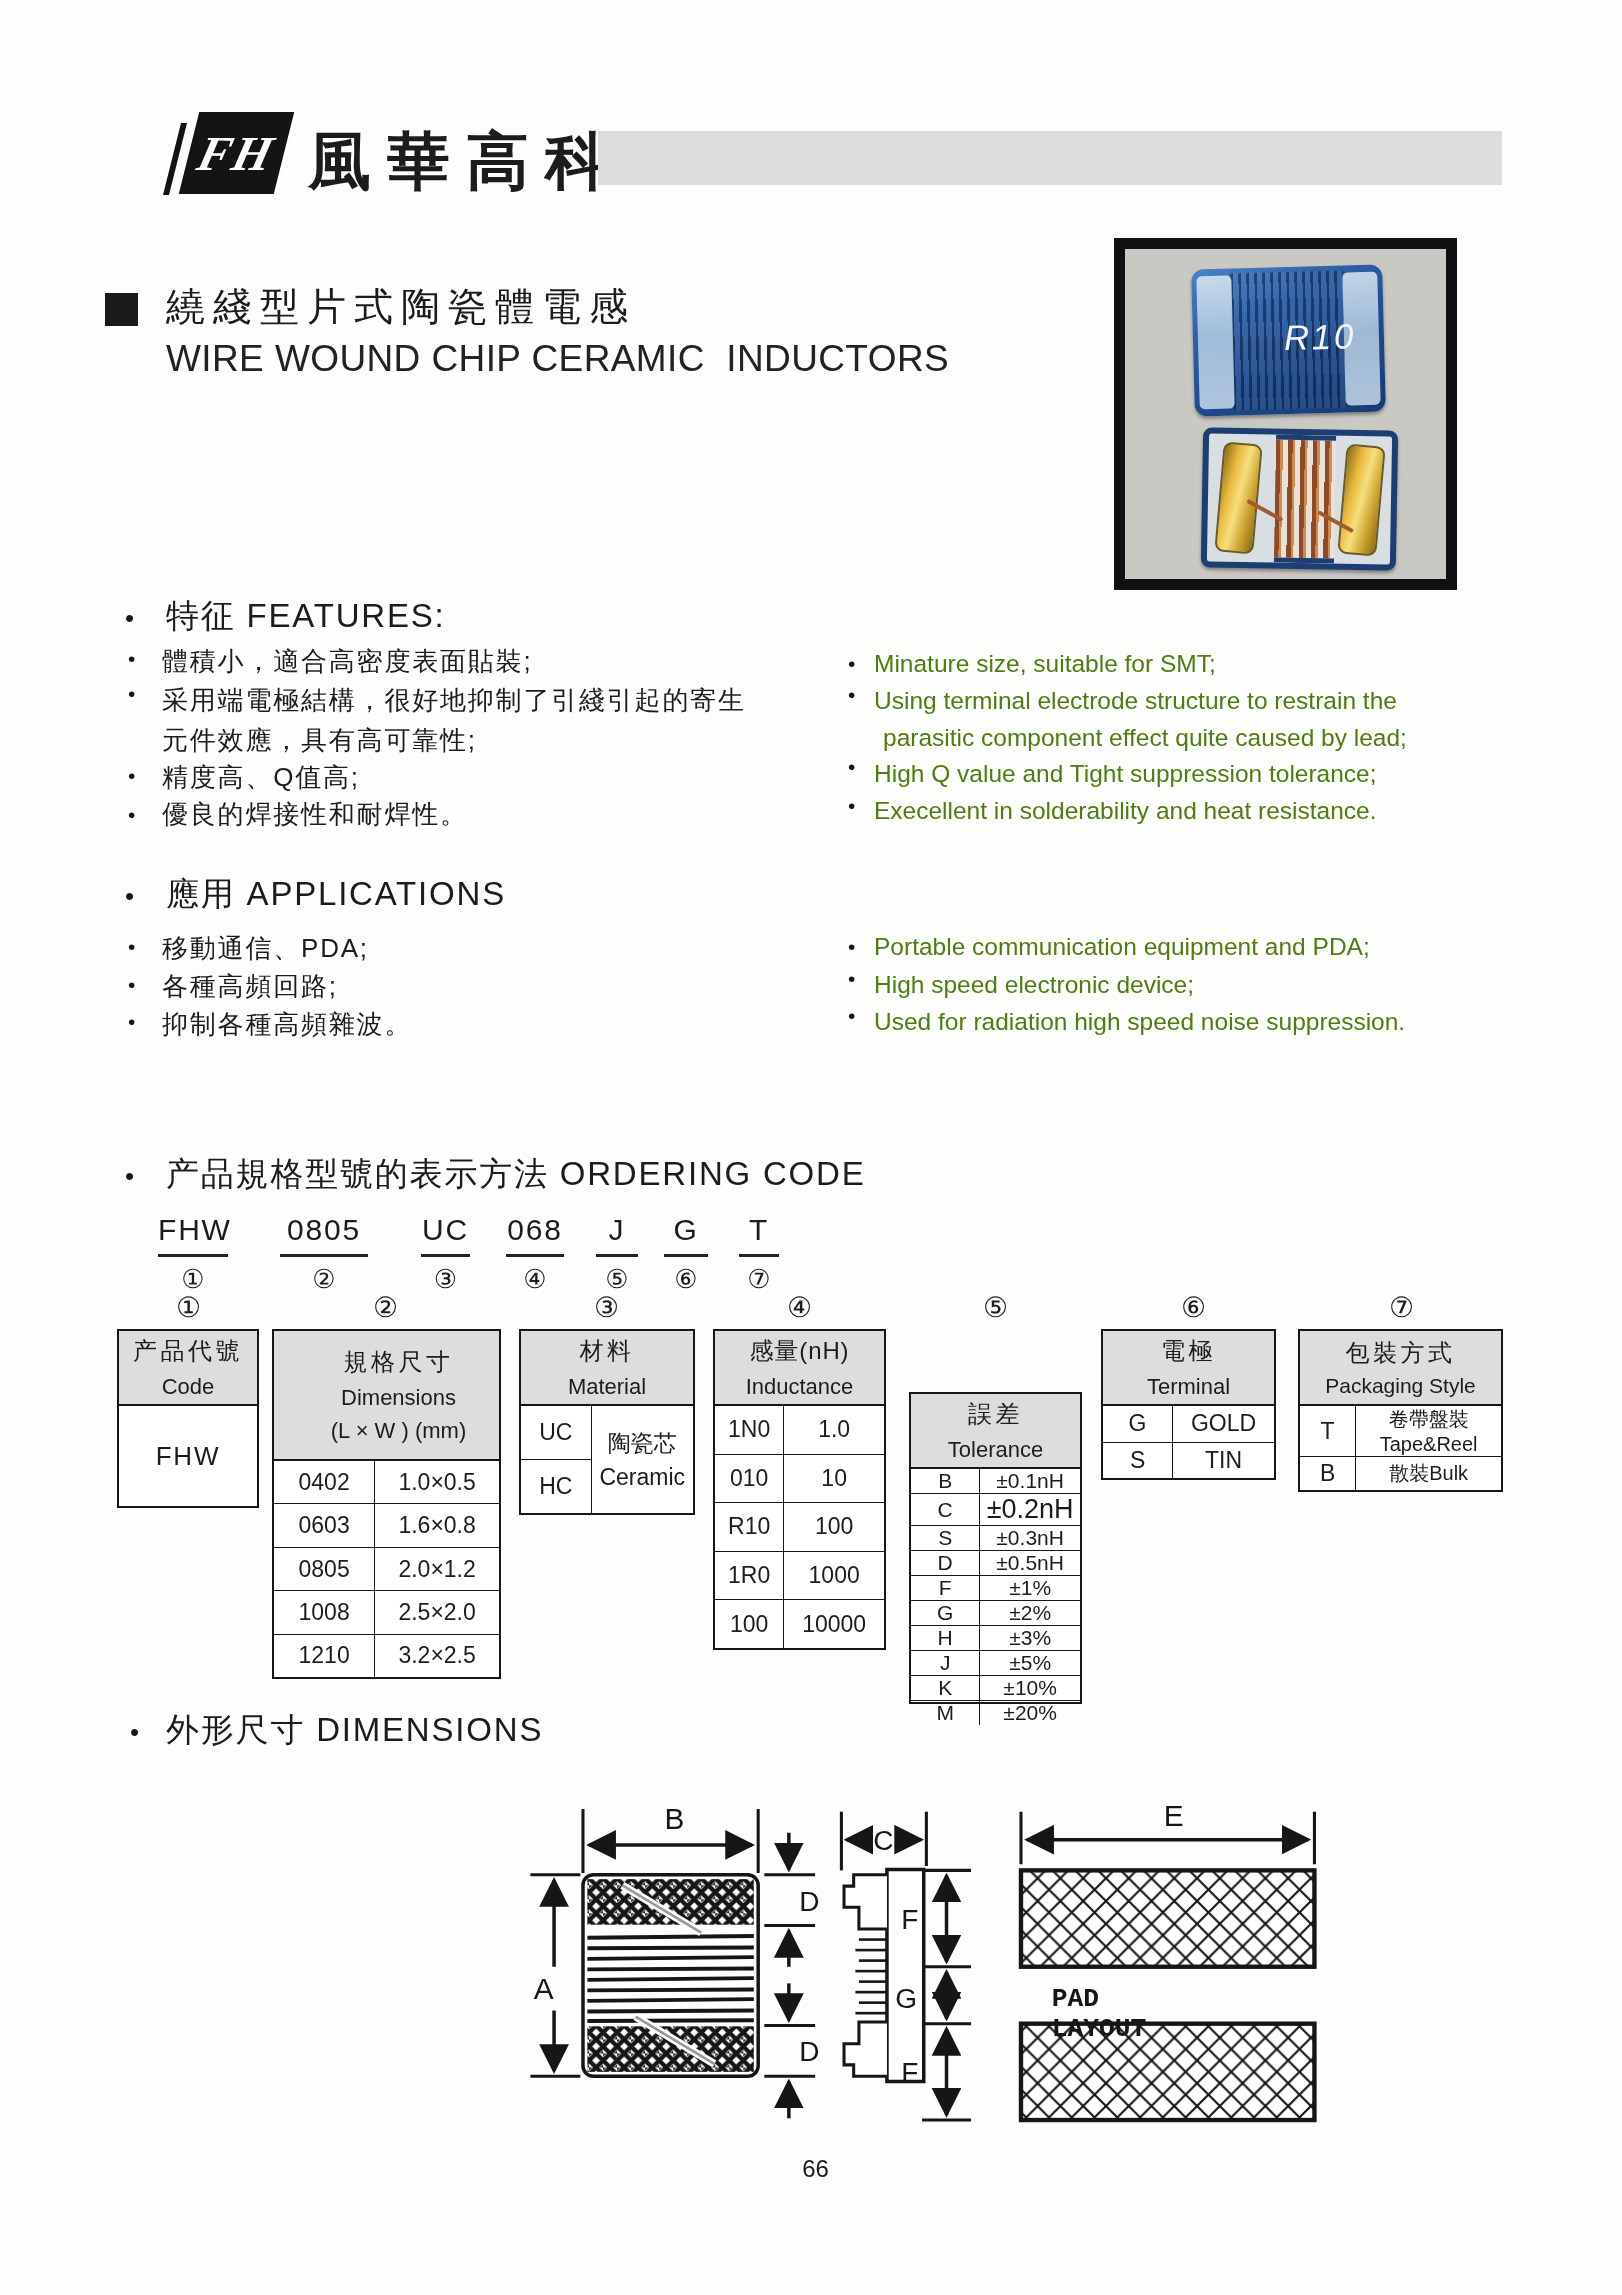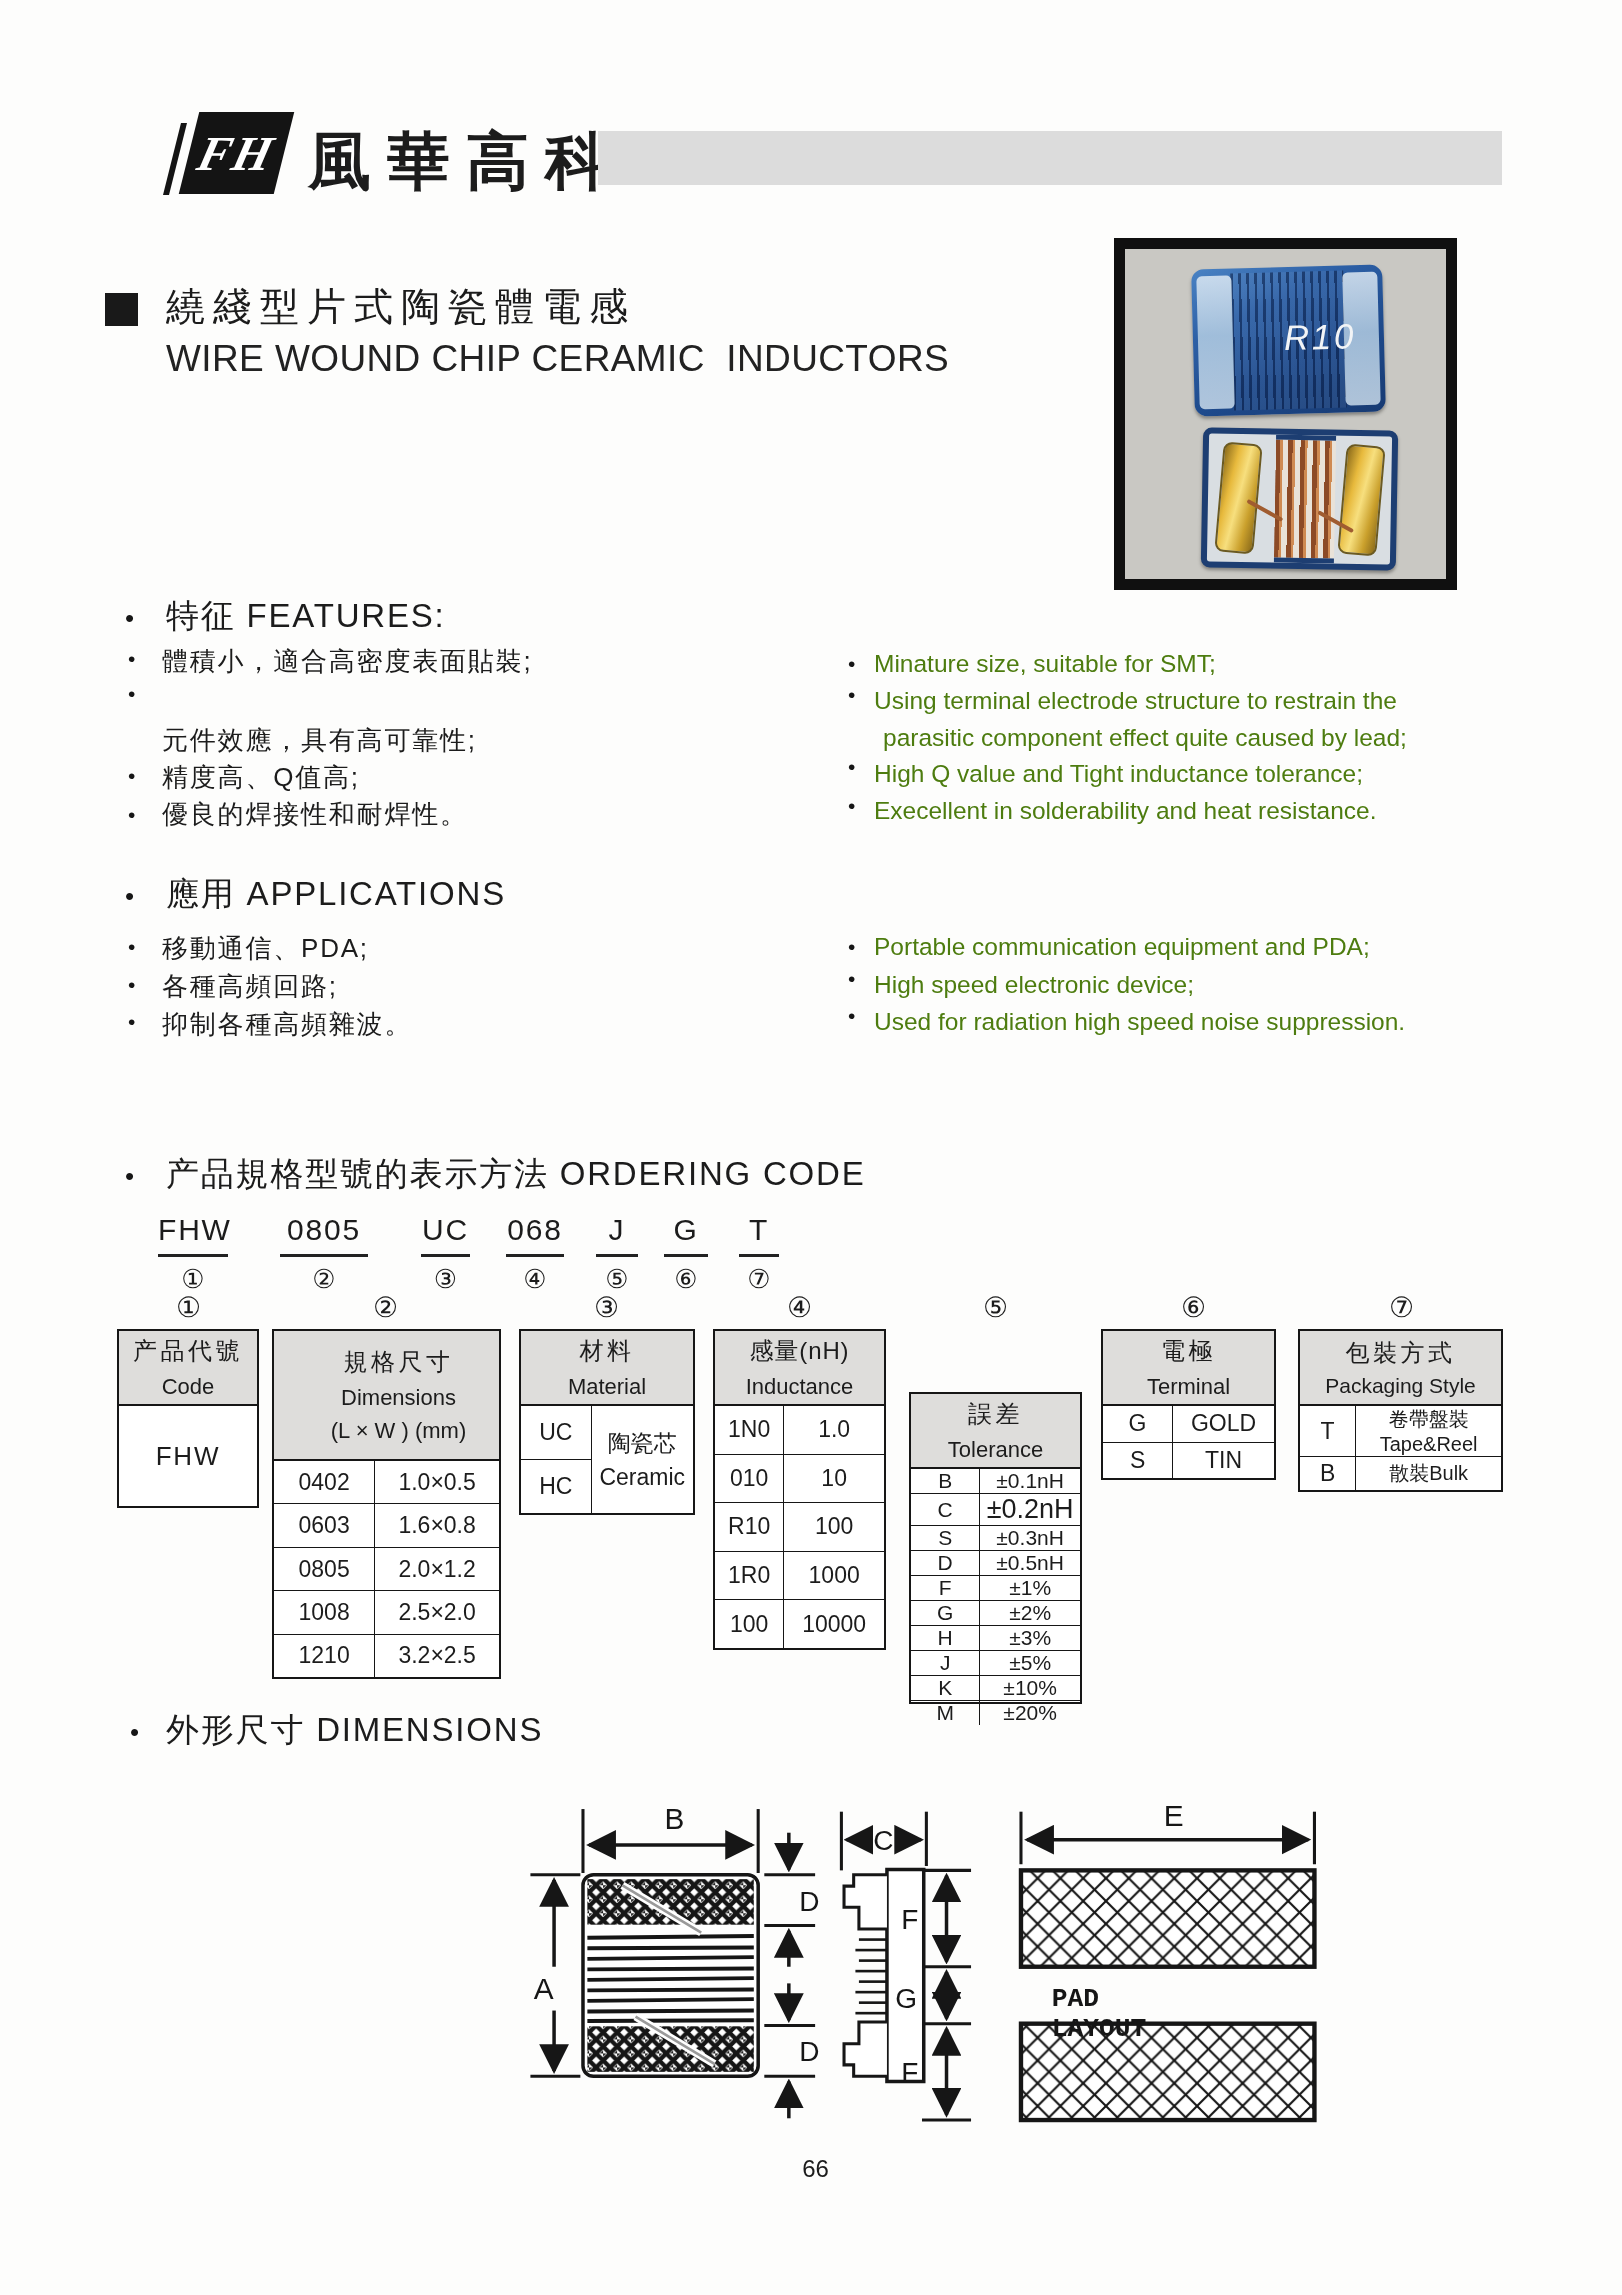--- a/index.html
+++ b/index.html
@@ -120,33 +120,34 @@
       <div class="wire wireR"></div>
     </div>
   </div>
 
   <div class="sec-bullet" style="left:125px;top:603px;">•</div>
   <div class="sec-head" style="left:166px;top:594px;">特征 FEATURES:</div>
 
   <div class="li-dot" style="left:128px;top:647px;">•</div>
   <div class="li-zh" style="left:162px;top:644px;text-align:right;">體積小，適合高密度表面貼裝;</div>
   <div class="li-dot" style="left:128px;top:682px;">•</div>
+  <div class="li-zh" style="left:162px;top:683px;">采用端電極結構，很好地抑制了引綫引起的寄生</div>
   <div class="li-zh" style="left:162px;top:723px;">元件效應，具有高可靠性;</div>
   <div class="li-dot" style="left:128px;top:764px;">•</div>
   <div class="li-zh" style="left:162px;top:760px;">精度高、Q值高;</div>
   <div class="li-dot" style="left:128px;top:803px;">•</div>
   <div class="li-zh" style="left:162px;top:797px;">優良的焊接性和耐焊性。</div>
 
   <div class="li-dot" style="left:848px;top:652px;">•</div>
   <div class="li-en" style="left:874px;top:650px;">Minature size, suitable for SMT;</div>
   <div class="li-dot" style="left:848px;top:683px;">•</div>
   <div class="li-en" style="left:874px;top:687px;">Using terminal electrode structure to restrain the</div>
   <div class="li-en" style="left:883px;top:724px;">parasitic component effect quite caused by lead;</div>
   <div class="li-dot" style="left:848px;top:755px;">•</div>
-  <div class="li-en" style="left:874px;top:760px;">High Q value and Tight inductance tolerance;</div>
+  <div class="li-en" style="left:874px;top:760px;">High Q value and Tight suppression tolerance;</div>
   <div class="li-dot" style="left:848px;top:794px;">•</div>
   <div class="li-en" style="left:874px;top:797px;">Execellent in solderability and heat resistance.</div>
 
   <div class="sec-bullet" style="left:125px;top:881px;">•</div>
   <div class="sec-head" style="left:166px;top:872px;">應用 APPLICATIONS</div>
 
   <div class="li-dot" style="left:128px;top:935px;">•</div>
   <div class="li-zh" style="left:162px;top:931px;">移動通信、PDA;</div>
   <div class="li-dot" style="left:128px;top:973px;">•</div>
   <div class="li-zh" style="left:162px;top:969px;">各種高頻回路;</div>

